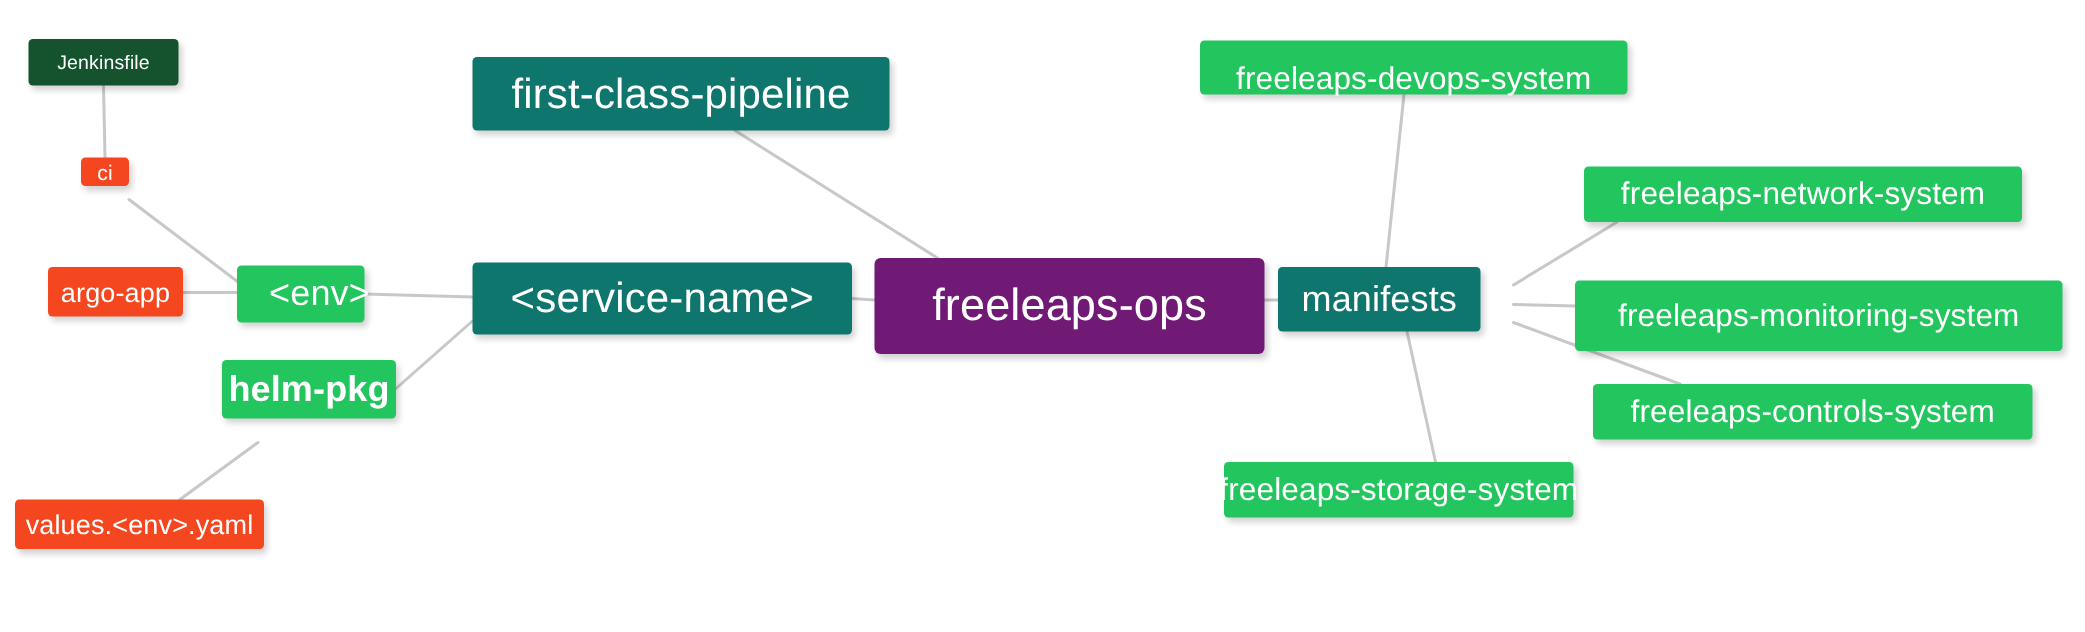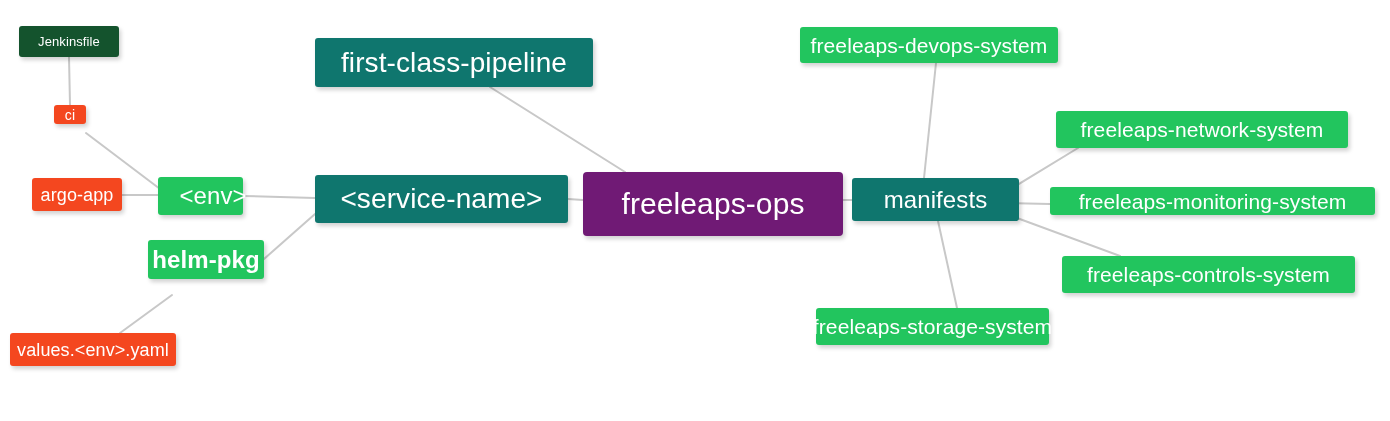--- a/index.html
+++ b/index.html
@@ -112,30 +112,30 @@
       </div>
       <div class="node n-blue sz-xl" style="left: 315px; top: 38px; width: 278px; height: 49px;">
         <span>first-class-pipeline</span>
       </div>
       <div class="node n-blue sz-xl" style="left: 315px; top: 175px; width: 253px; height: 48px;">
         <span>&lt;service-name&gt;</span>
       </div>
       <div class="node n-root sz-root" style="left: 583px; top: 172px; width: 260px; height: 64px;">
         <span>freeleaps-ops</span>
       </div>
-      <div class="node n-blue sz-lg" style="left: 852px; top: 178px; width: 167px; height: 43px;">
+      <div class="node n-blue sz-lg" style="left: 852px; top: 178px; width: 135px; height: 43px;">
         <span>manifests</span>
       </div>
-      <div class="node n-green sz-md" style="left: 800px; top: 27px; width: 258px; height: 36px;">
+      <div class="node n-green sz-md" style="left: 800px; top: 27px; width: 285px; height: 36px; align-items: flex-end;">
         <span>freeleaps-devops-system</span>
       </div>
       <div class="node n-green sz-md" style="left: 1056px; top: 111px; width: 292px; height: 37px;">
         <span>freeleaps-network-system</span>
       </div>
-      <div class="node n-green sz-md" style="left: 1050px; top: 187px; width: 325px; height: 28px;">
+      <div class="node n-green sz-md" style="left: 1050px; top: 187px; width: 325px; height: 47px;">
         <span>freeleaps-monitoring-system</span>
       </div>
       <div class="node n-green sz-md" style="left: 1062px; top: 256px; width: 293px; height: 37px;">
         <span>freeleaps-controls-system</span>
       </div>
       <div class="node n-green sz-md" style="left: 816px; top: 308px; width: 233px; height: 37px;">
         <span>freeleaps-storage-system</span>
       </div>
     </div>
 </div>

